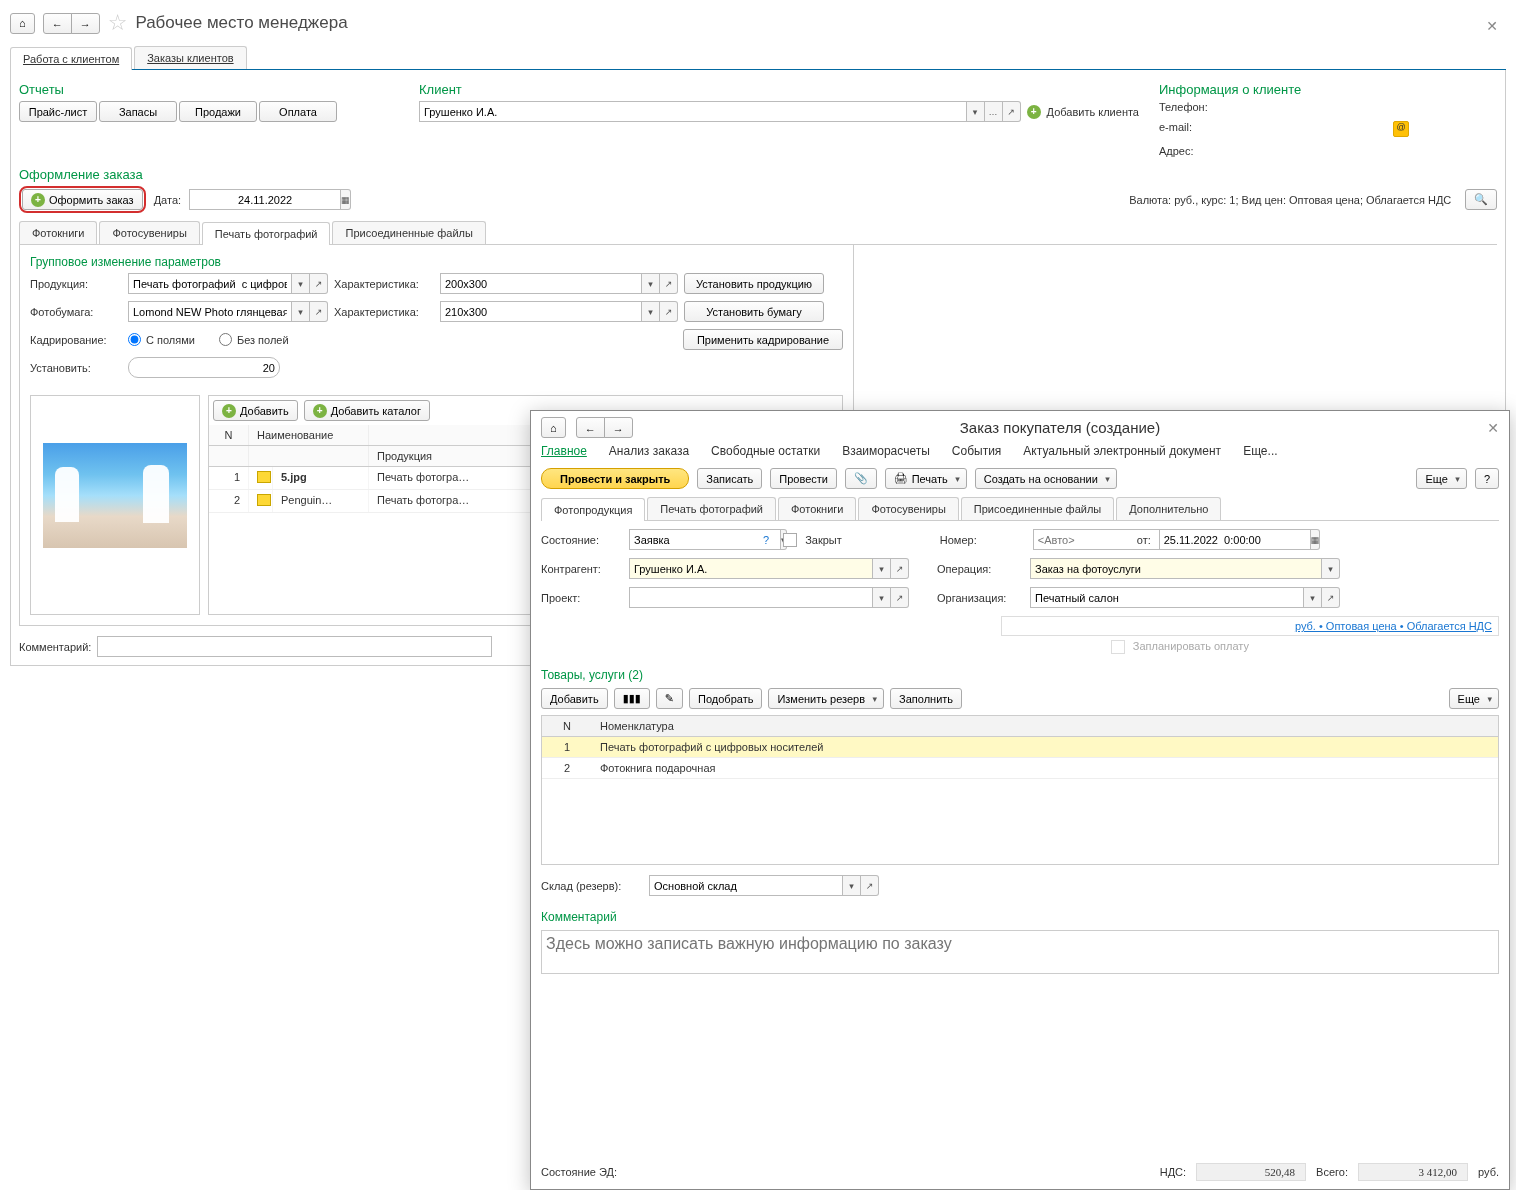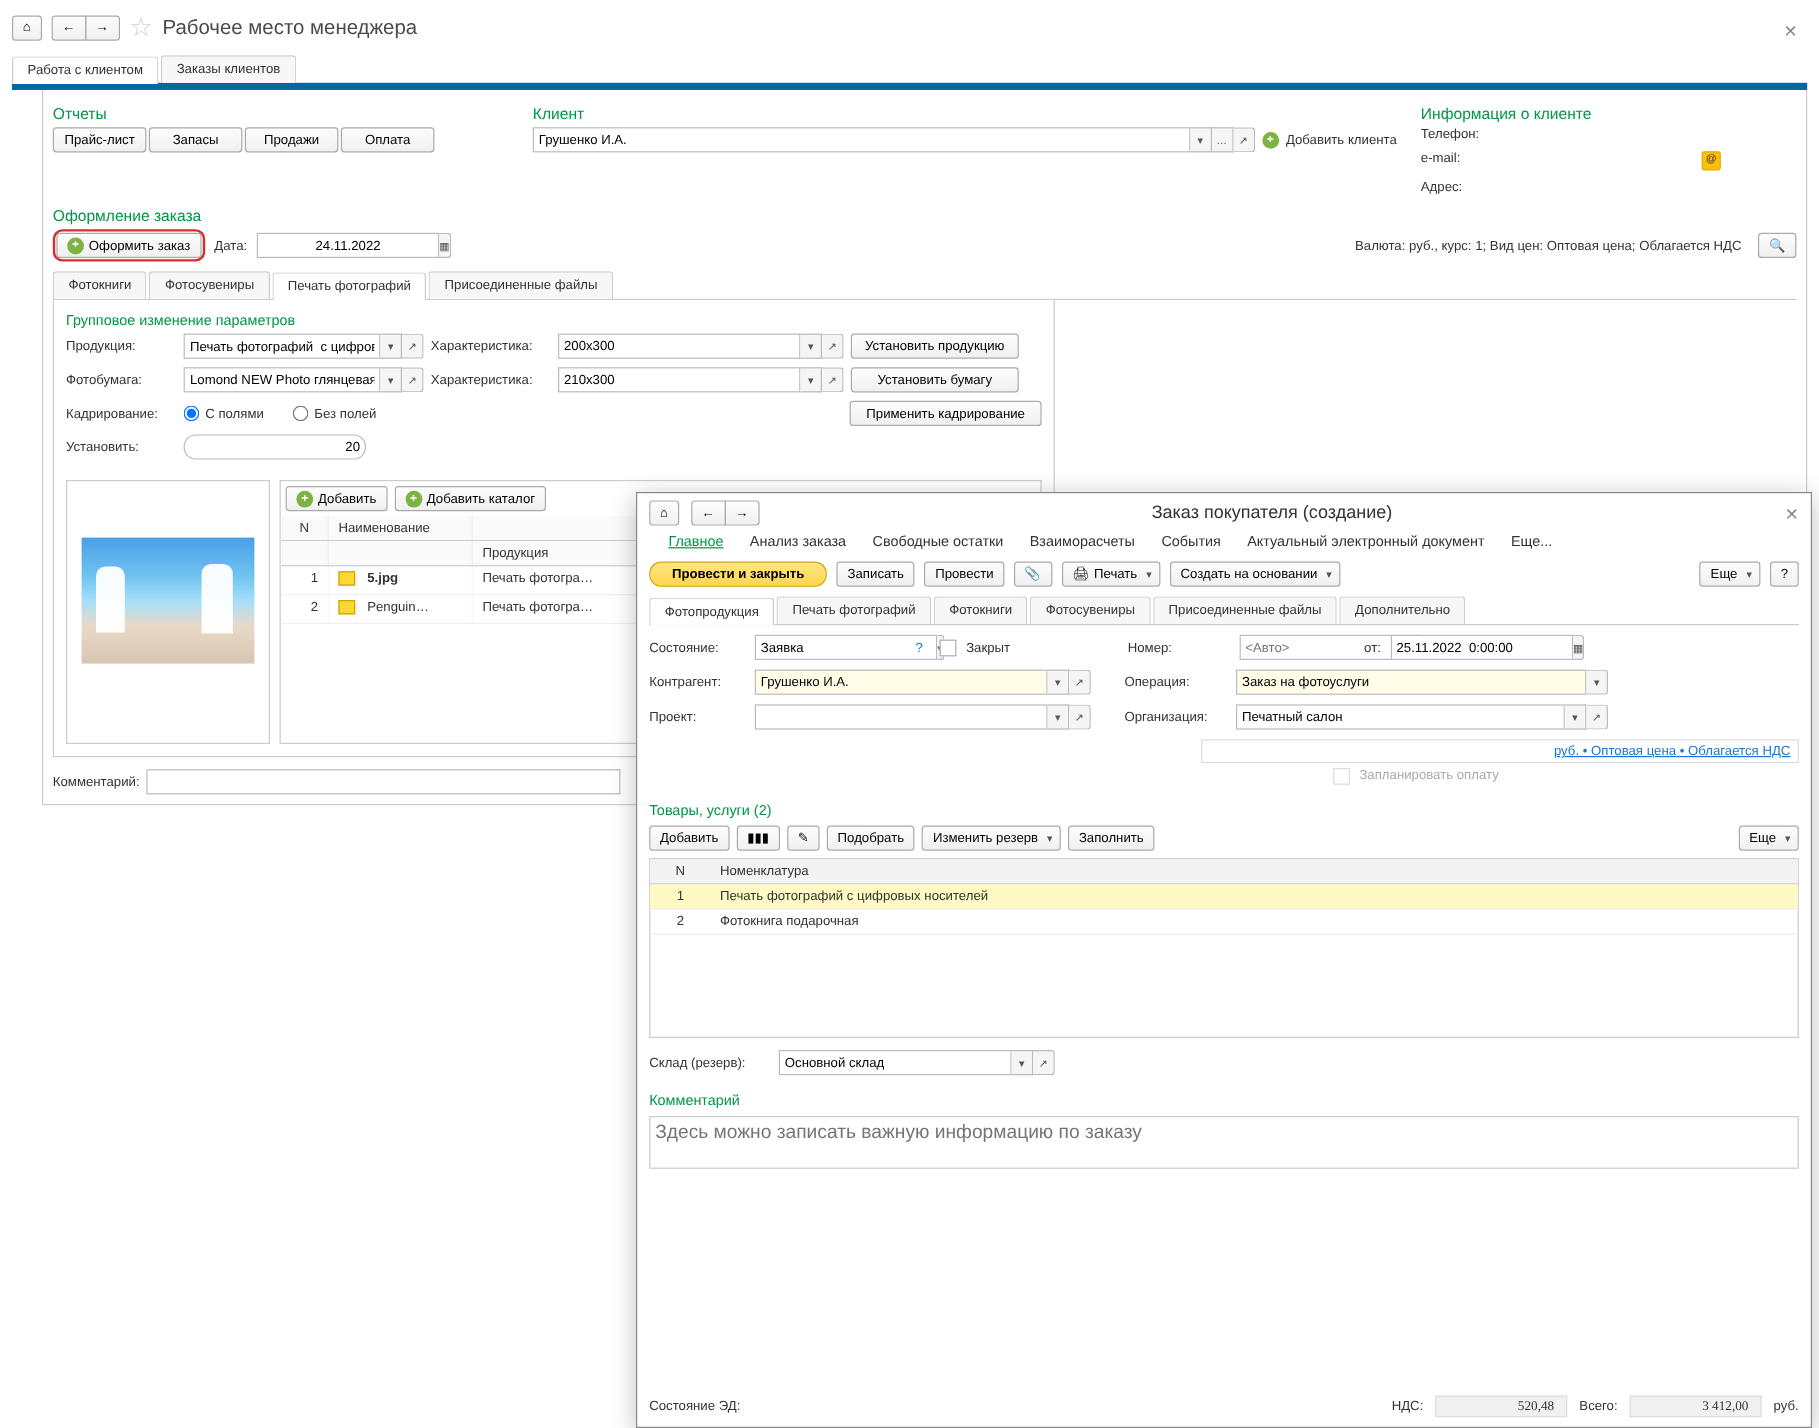--- a/index.html
+++ b/index.html
@@ -7,24 +7,24 @@
     .window { width:1516px; height:1190px; padding:10px; position:relative; }
     .titlebar { display:flex; align-items:center; gap:8px; margin-bottom:8px; }
     .btn { background:linear-gradient(#fdfdfd,#f0f0f0); border:1px solid #aaa; border-radius:3px; height:21px; padding:0 8px; cursor:pointer; font-size:11px; display:inline-flex; align-items:center; gap:4px; }
     .btn-grp { display:flex; }
     .btn-grp .btn { border-radius:0; margin-left:-1px; }
     .btn-grp .btn:first-child { border-radius:3px 0 0 3px; margin-left:0; }
     .btn-grp .btn:last-child { border-radius:0 3px 3px 0; }
     .star { color:#ccc; font-size:22px; cursor:pointer; }
     h1.title { font-size:17px; font-weight:normal; color:#4a4a4a; }
     .close-x { position:absolute; right:18px; top:18px; color:#888; cursor:pointer; font-size:14px; }
-    .tabs { display:flex; border-bottom:6px solid #0369a1; margin-top:10px; }
+    .tabs { display:flex; border-bottom:1px solid #0369a1; margin-top:10px;text-decoration:underline; }
     .tab { padding:5px 12px; border:1px solid #ccc; border-bottom:none; margin-right:2px; background:#f7f7f7; border-radius:3px 3px 0 0; cursor:pointer; }
     .tab.active { background:#fff; position:relative; top:1px; }
-    .content { border:1px solid #ccc; border-top:none; padding:8px;margin-left:25px; }
+    .content { border:1px solid #ccc; border-top:none; padding:8px; }
     .row { display:flex; gap:0; margin-top:4px; }
     .col { flex:1; }
     .section-h { color:#009646; font-size:13px; margin-bottom:4px; }
     .btn-row { display:flex; gap:2px; margin-top:2px; }
     .btn-row .btn { min-width:78px; justify-content:center; }
     .label { color:#333; font-size:11px; }
     .field { display:flex; }
     .field input, .field .val { flex:1; border:1px solid #bbb; height:21px; padding:0 4px; font-size:11px; background:#fff; }
     .field .dd { width:18px; border:1px solid #bbb; border-left:none; background:#f5f5f5; cursor:pointer; display:flex; align-items:center; justify-content:center; font-size:9px; color:#555;}
     .field .dd:last-child { border-radius:0 3px 3px 0; }
@@ -54,21 +54,21 @@
     .comm-row { display:flex; align-items:center; gap:6px; margin-top:10px; }
     .comm-row input { flex:1; max-width:395px; }
     .cal-icon { font-size:11px; color:#666; }
     .yellow-icon { width:16px; height:16px; background:#ffc107; border:1px solid #e0a800; display:inline-block; }
 
     
     .modal { position:absolute; left:530px; top:410px; width:980px; height:780px; background:#fff; border:1px solid #888; box-shadow:0 4px 20px rgba(0,0,0,0.25); padding:6px 10px; }
     .m-title { display:flex; align-items:center; gap:10px; margin-bottom:6px; }
     .m-title h2 { font-size:15px; font-weight:normal; margin:0 auto; }
     .m-close { color:#888; cursor:pointer; font-size:14px; }
-    .m-nav { display:flex; gap:22px; border-bottom:none; margin:6px 16px 10px; font-size:12px; }
+    .m-nav { display:flex; gap:22px; border-bottom:none; margin:6px 0 10px; font-size:12px; }
     .m-nav .mtab { color:#333; cursor:pointer; }
     .m-nav .mtab.active { color:#009646; text-decoration:underline; }
     .m-toolbar { display:flex; gap:8px; margin-bottom:8px; align-items:center; }
     .btn-yellow { background:linear-gradient(#ffe680,#ffd54f); border:1px solid #d4a000; font-weight:bold; }
     .btn-dd { padding-right:18px; position:relative; }
     .btn-dd::after { content:'▾'; position:absolute; right:6px; font-size:9px; color:#555; }
     .m-subtabs { display:flex; border-bottom:1px solid #ccc; }
     .m-form-row { display:flex; align-items:center; gap:8px; margin:8px 0; }
     .m-form-row .ml { width:80px; }
     .m-form-row .mf { width:250px; }

